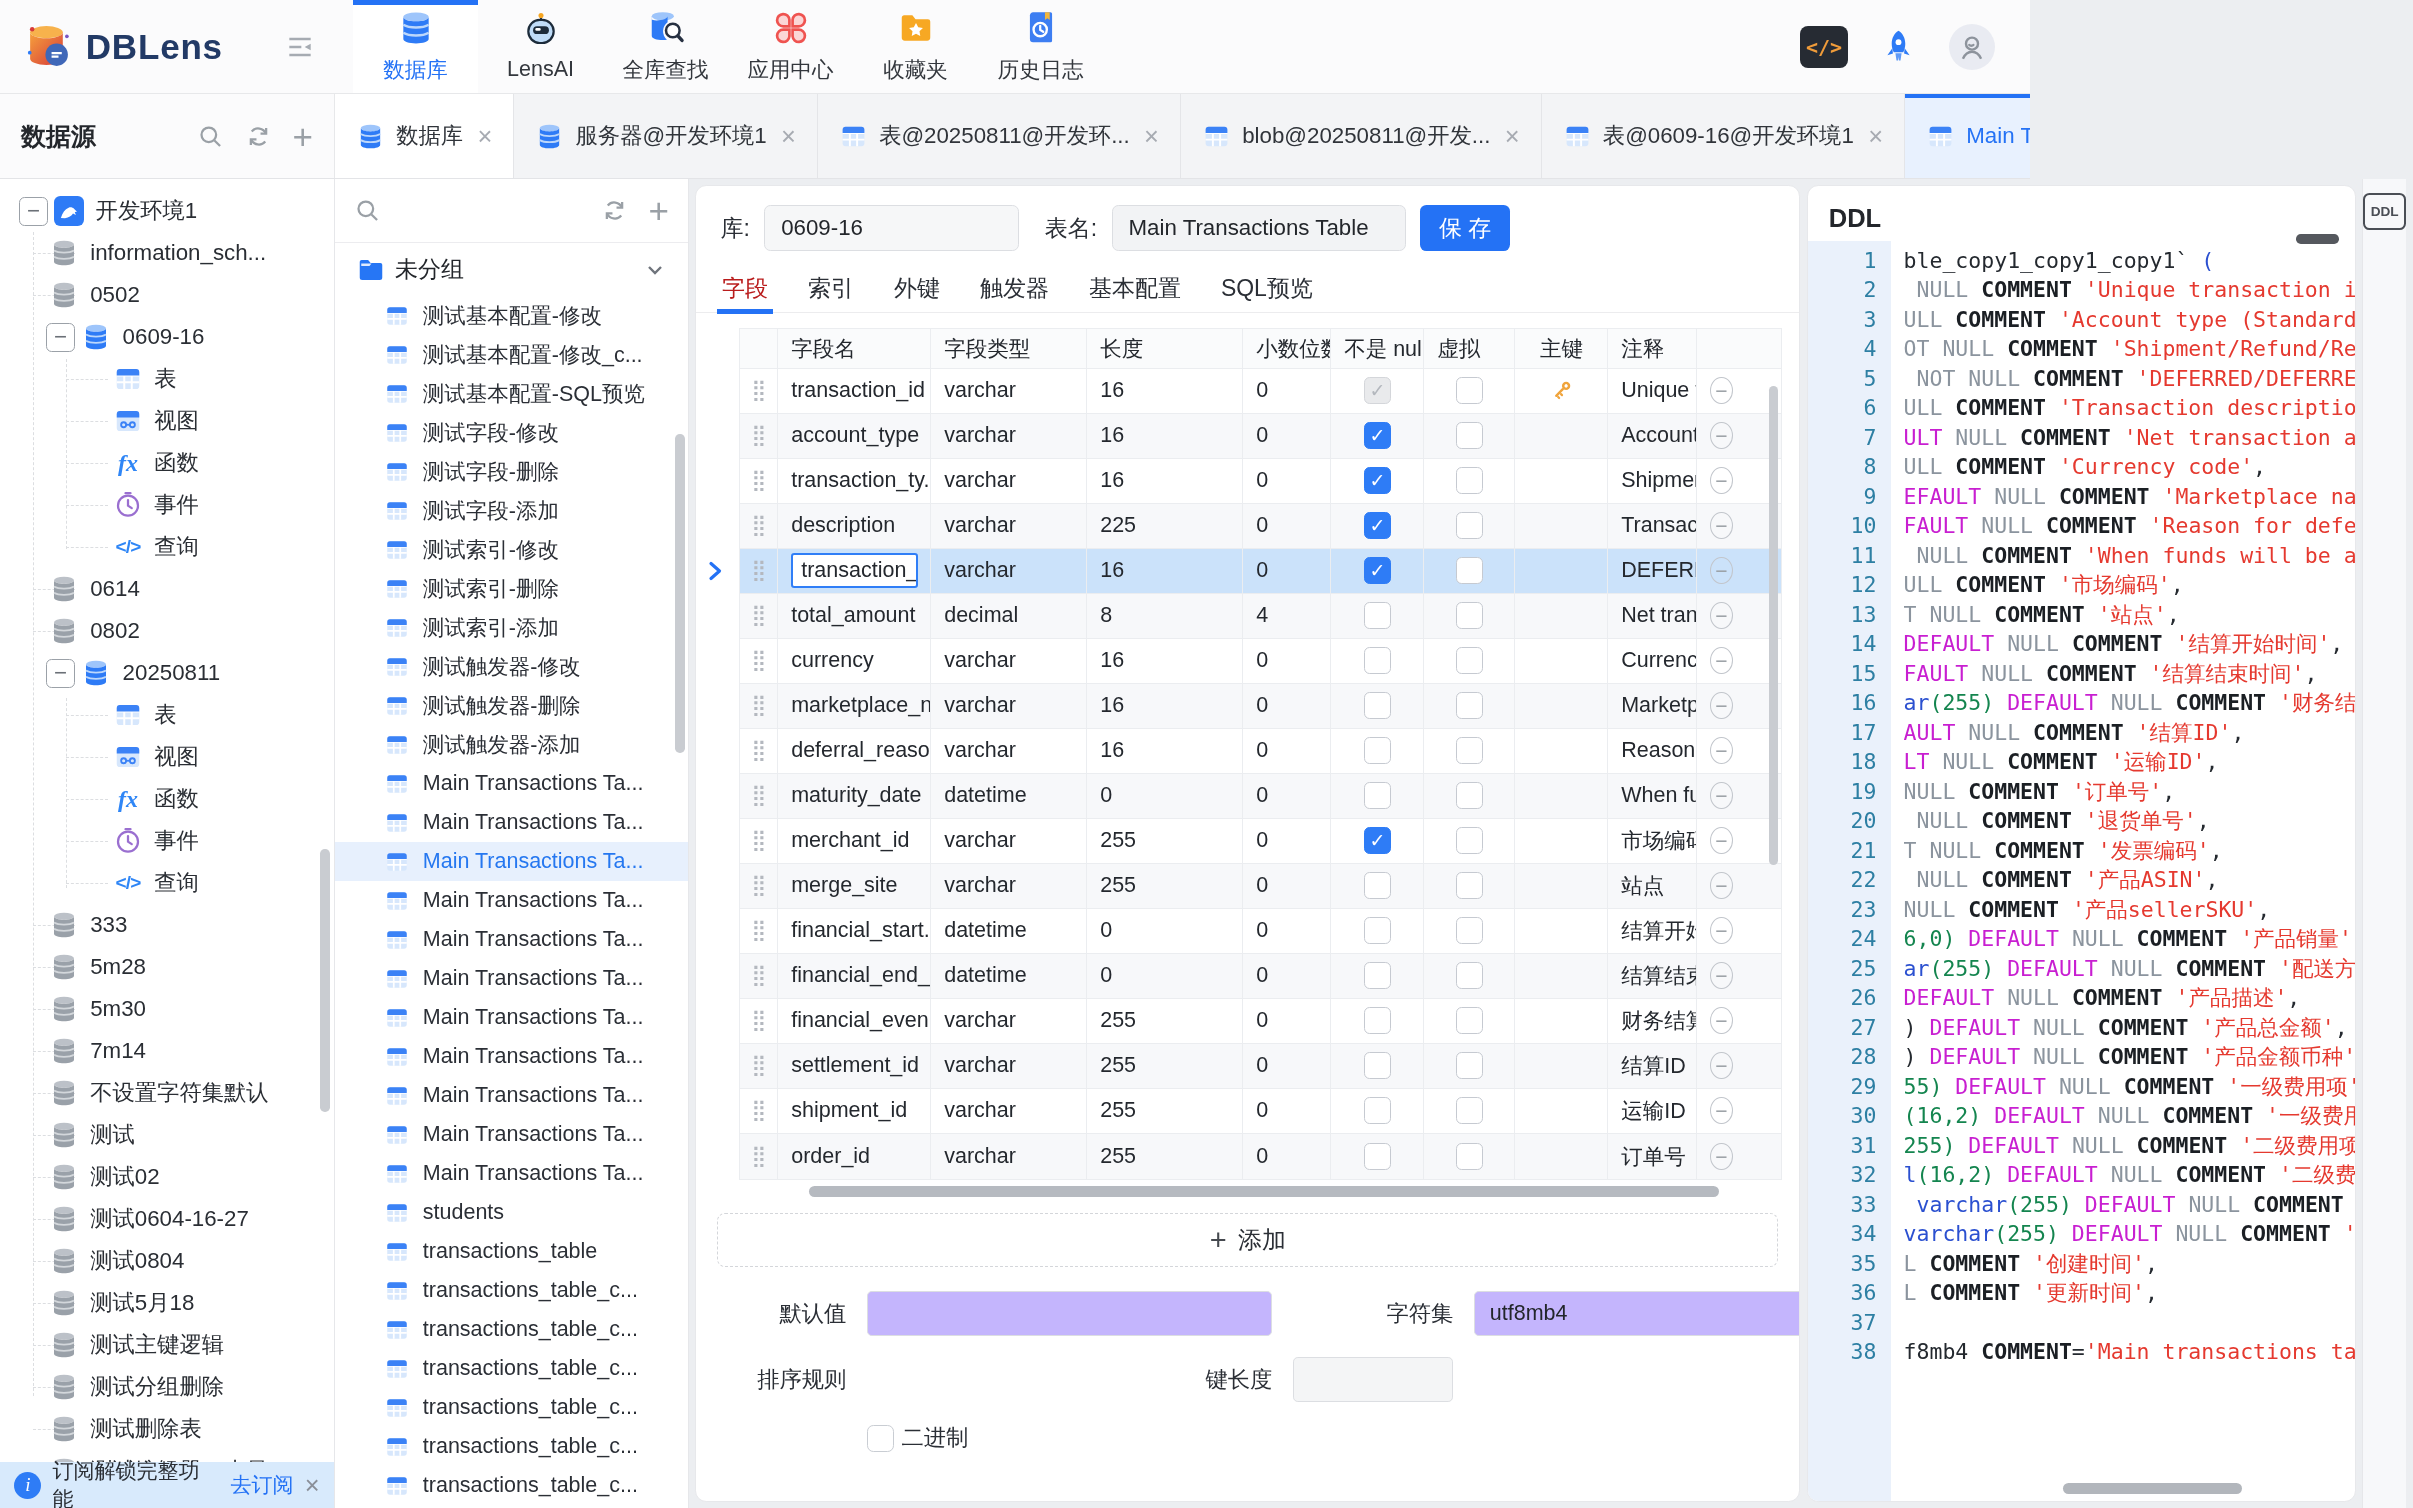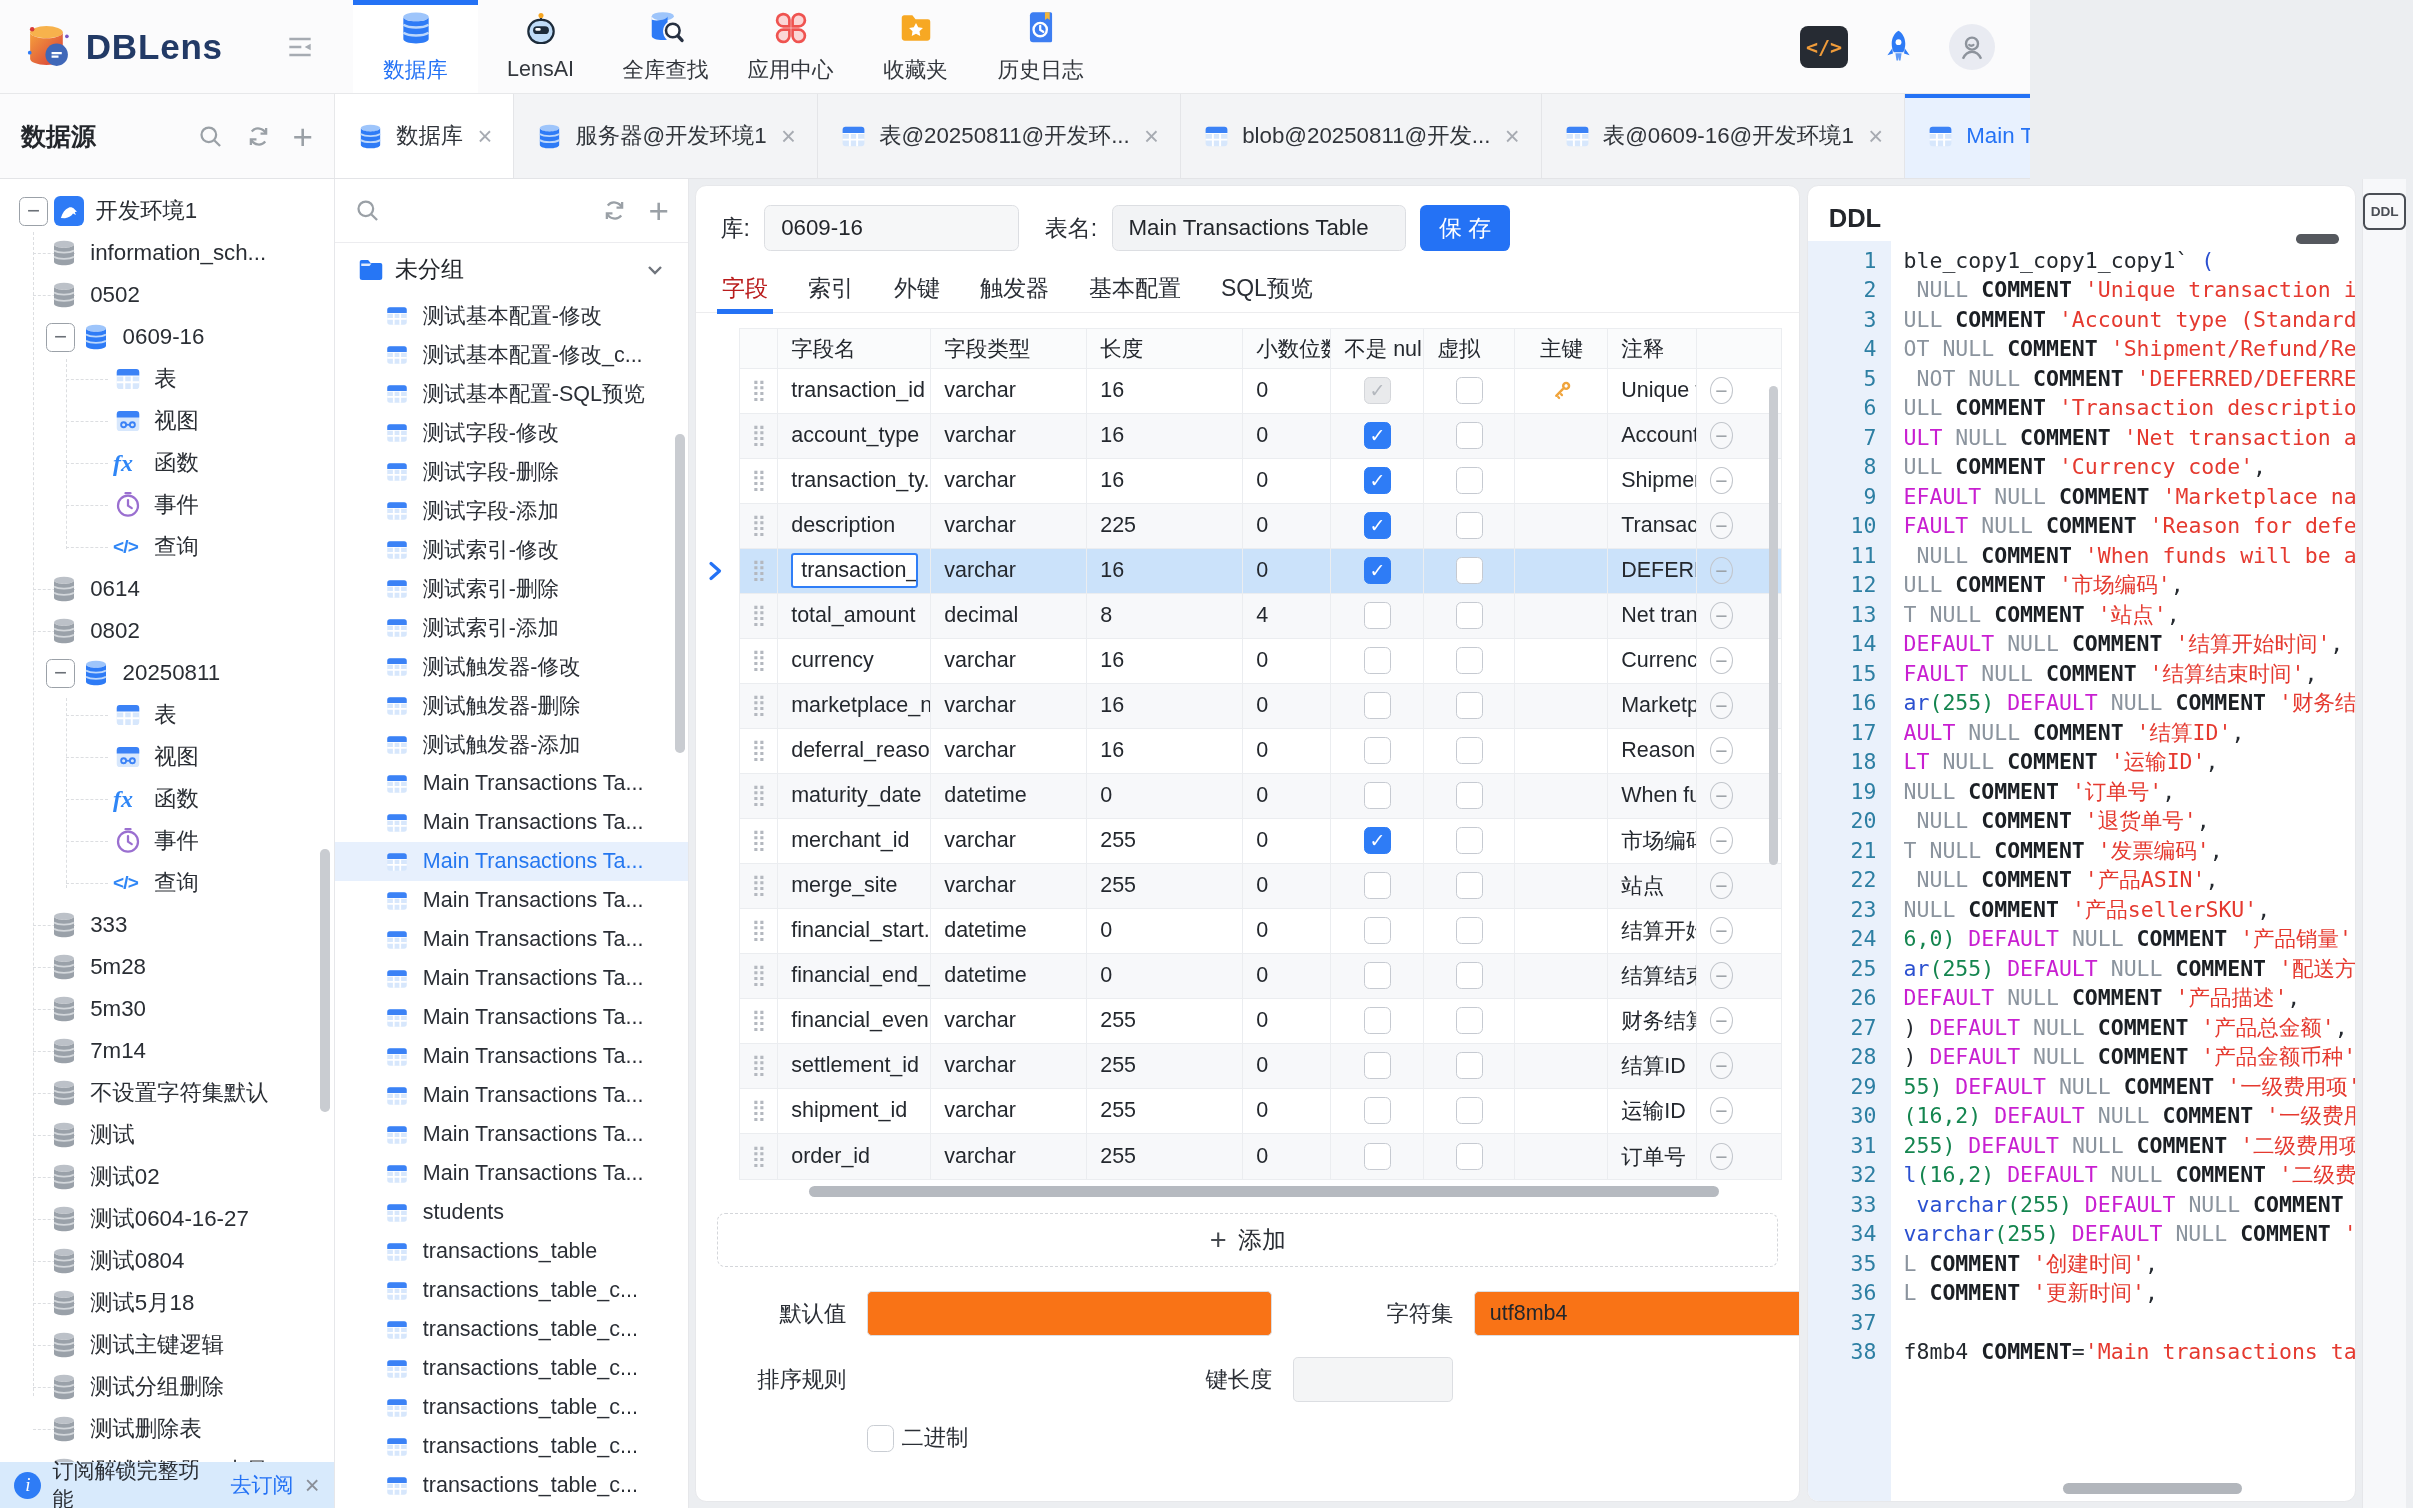--- a/index.html
+++ b/index.html
@@ -51,21 +51,21 @@
   .tree-row{height:42px;display:flex;align-items:center;font-size:22.3px;color:#2a2e34;position:relative;white-space:nowrap;cursor:pointer}
   .tree-row .lbl{overflow:hidden;text-overflow:ellipsis}
   .tree-row.d0{padding-left:19px}
   .tree-row.d1{padding-left:49px}
   .tree-row.d1e{padding-left:46px}
   .tree-row.d2{padding-left:113px}
   .tree-row.d1::before{content:"";position:absolute;left:33px;width:42px;top:50%;border-top:1.6px dashed #dcdee1}
   .tree-row.d2::before{content:"";position:absolute;left:66px;width:42px;top:50%;border-top:1.6px dashed #dcdee1}
   .vguide{position:absolute;border-left:1.6px dashed #dcdee1;width:0}
   .exp{width:29px;height:29px;border:1.6px solid #9ba1a8;border-radius:5.6px;margin-right:6.4px;display:flex;align-items:center;justify-content:center;color:#6b7077;font-size:22.3px;line-height:1;flex:none;background:#fff;z-index:1}
-  .ti{width:30px;height:30px;margin-right:11.2px;flex:none;display:flex;align-items:center;justify-content:flex-start;z-index:1}
+  .ti{width:30px;height:30px;margin-right:11.2px;flex:none;display:flex;align-items:center;justify-content:center;z-index:1}
   .ti svg{width:30px;height:30px}
   .fx-txt{font-style:italic;font-weight:bold;color:#2f86f6;font-size:24px;font-family:"Liberation Serif",serif}
   .q-txt{color:#2f86f6;font-weight:bold;font-size:19px;letter-spacing:-0.8px}
   .tree-scroll{position:absolute;right:4px;top:670px;width:9.6px;height:263px;background:#c9ccd1;border-radius:4.8px}
   .banner{position:absolute;bottom:0;left:0;right:0;height:46px;background:#d8eafc;display:flex;align-items:center;gap:11.2px;padding:0 14.4px;font-size:21px;color:#2b2f35;z-index:3}
   .banner-info{width:27px;height:27px;border-radius:50%;background:#2e7cf6;color:#fff;display:flex;align-items:center;justify-content:center;font-size:19px;font-style:italic;font-family:"Liberation Serif",serif;flex:none}
   .banner-text{flex:1}
   .banner-link{color:#2472f5}
   .banner-close{color:#8a8f98;font-size:25.5px}
 
@@ -126,21 +126,21 @@
   .sel-arrow{position:absolute;left:-37px;top:50%;transform:translateY(-50%);width:24px;height:24px}
   .key-ico svg{width:27px;height:27px}
   .minus-circle{width:27px;height:27px;border:1.6px solid #c2c6cc;border-radius:50%;display:flex;align-items:center;justify-content:center;color:#9aa0a6;font-size:21px;line-height:1}
   .grid-vscroll{position:absolute;right:21px;top:200px;width:9.6px;height:479px;background:#c9ccd1;border-radius:4.8px;z-index:2}
   .grid-hscroll{margin:6.4px 17.6px 0 43px;height:11.2px;position:relative}
   .grid-hscroll .thumb{position:absolute;left:70px;width:910px;height:11.2px;background:#b6bac0;border-radius:5.6px}
   .add-btn{margin:16px 21px 0;height:54px;border:1.6px dashed #d4d6da;border-radius:8px;display:flex;align-items:center;justify-content:center;gap:11.2px;font-size:24px;color:#2b2f36;cursor:pointer;flex:none}
   .add-plus{font-size:29px;color:#45494f;font-weight:200}
   .props{display:grid;grid-template-columns:121px 405px 160px 415px;column-gap:21px;row-gap:21px;align-items:center;margin:24px 0 0 29px;font-size:22.3px;color:#2b2f36}
   .p-label{text-align:right;white-space:nowrap}
-  .p-input{height:45px;border:1.6px solid #dcdee2;border-radius:4.8px;background:#f97316;padding:0 14.4px;font-size:21.5px;color:#23262b;display:flex;align-items:center}
+  .p-input{height:45px;border:1.6px solid #dcdee2;border-radius:4.8px;background:#c4b5fd;padding:0 14.4px;font-size:21.5px;color:#23262b;display:flex;align-items:center}
   .p-input.disabled{background:#f4f5f6}
   .bin-row{grid-column:2;display:flex;align-items:center;gap:7px}
   .bin-box{width:27px;height:27px;border:1.6px solid #c9cdd3;border-radius:6.4px;background:#fff}
 
   
   .ddl-card{width:549px;flex:none;margin:6.4px 0 6.4px 6.4px;background:#fff;border-radius:11.2px;border:0.8px solid #e7e8eb;position:relative;overflow:hidden;display:flex;flex-direction:column}
   .ddl-head{padding:17.6px 21px 8px;font-size:25.5px;font-weight:bold;color:#23262b;flex:none}
   .ddl-body{flex:1;display:flex;position:relative;font-family:"DejaVu Sans Mono",monospace;font-size:21.5px;overflow:hidden}
   .gutter{width:83px;flex:none;background:#eaf1fb;color:#2d7fa3;text-align:right;padding:4.8px 14.4px 0 0}
   .ln{height:29.5px;line-height:29.5px}

